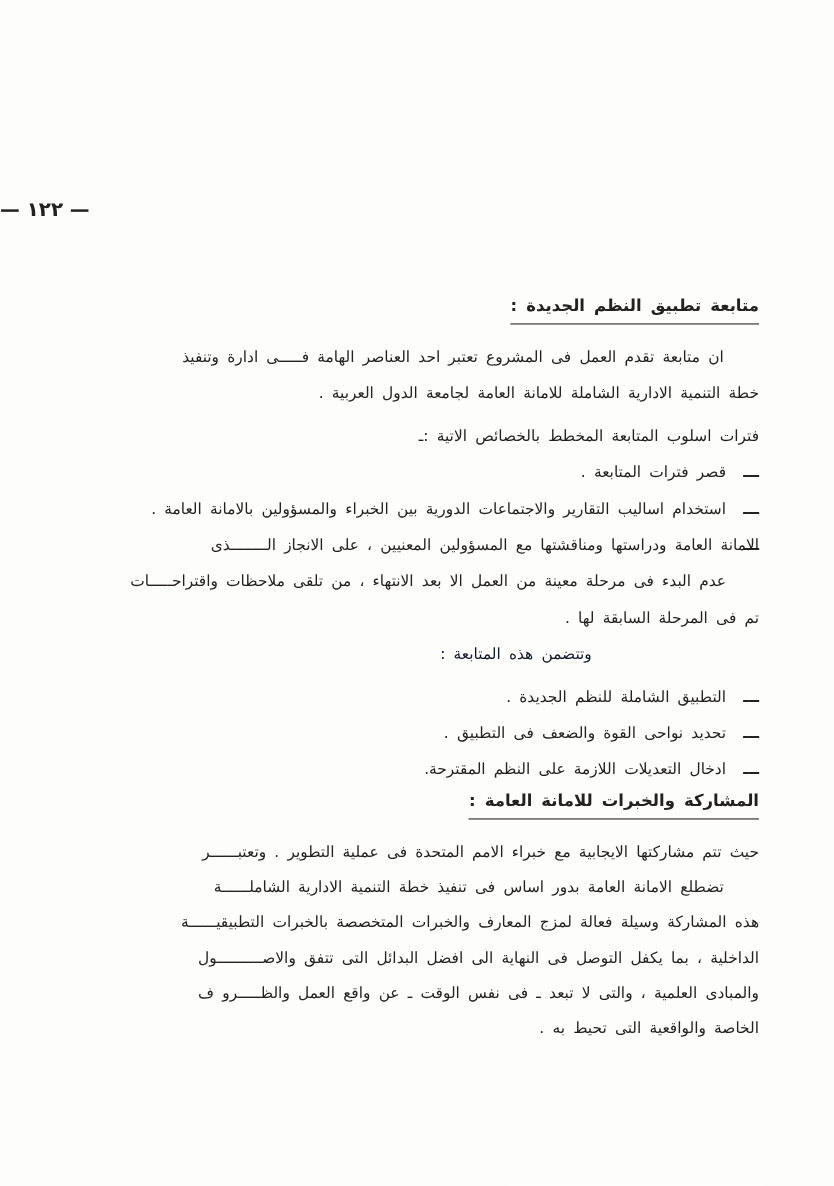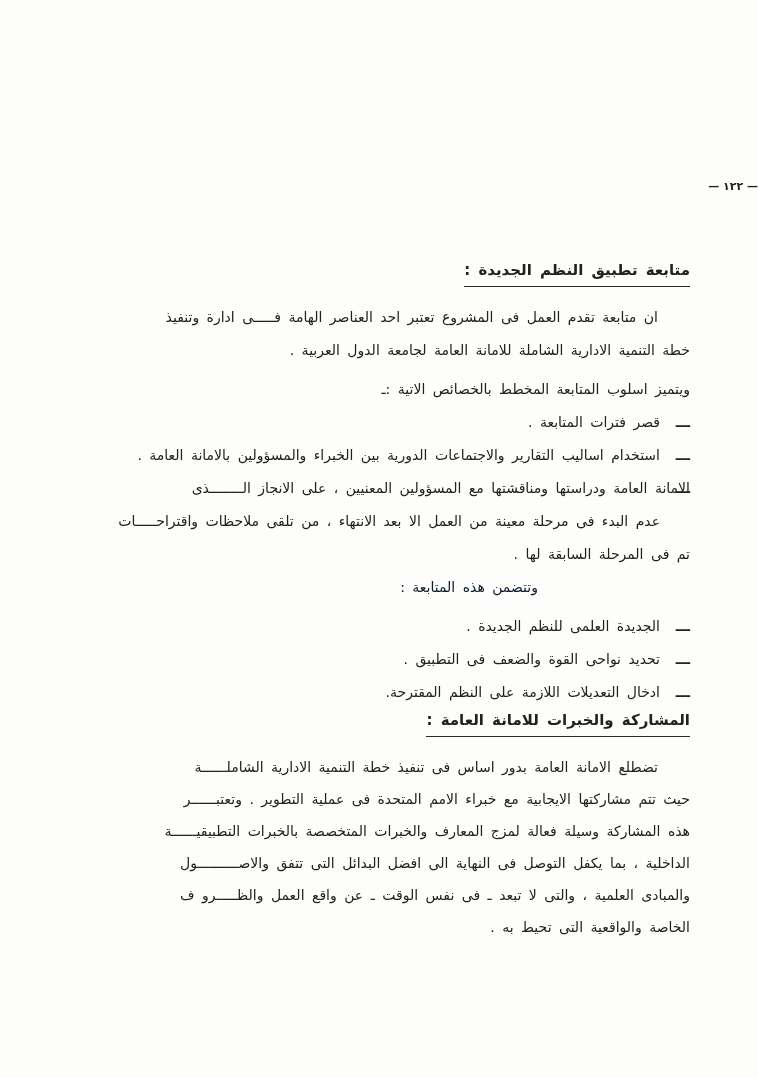--- a/index.html
+++ b/index.html
@@ -10,22 +10,22 @@
     width: 758px;
     height: 1078px;
     margin: 0 auto;
     background: #fdfdfb;
     color: #222120;
     font-family: "DejaVu Sans", sans-serif;
     overflow: hidden;
   }
   .page-number {
     margin-top: 180px;
-    text-align: right;
-    font-size: 11px;
+    text-align: left;
+    font-size: 18px;
     letter-spacing: 2px;
     font-weight: bold;
   }
   .content {
     direction: rtl;
     text-align: right;
     padding: 0 68px 0 88px;
     font-size: 14px;
     word-spacing: 3px;
   }
@@ -78,21 +78,21 @@
 
     <div class="heading h1gap">
       <span class="hd">متابعة تطبيق النظم الجديدة :</span>
     </div>
 
     <div class="para p1">
       <div class="line indent">ان متابعة تقدم العمل فى المشروع تعتبر احد العناصر الهامة فـــــى ادارة وتنفيذ</div>
       <div class="line">خطة التنمية الادارية الشاملة للامانة العامة لجامعة الدول العربية .</div>
     </div>
 
-    <div class="line intro">ويتميز اسلوب المتابعة المخطط بالخصائص الاتية :ـ</div>
+    <div class="line intro">فترات اسلوب المتابعة المخطط بالخصائص الاتية :ـ</div>
 
     <div class="bullets">
 
       <div class="bullet">
         <span class="marker">ـــ</span>
         <div class="line first">قصر فترات المتابعة .</div>
       </div>
 
       <div class="bullet">
         <span class="marker">ـــ</span>
@@ -107,42 +107,42 @@
       </div>
 
     </div>
 
     <div class="line includes-intro">وتتضمن هذه المتابعة :</div>
 
     <div class="bullets inc">
 
       <div class="bullet">
         <span class="marker">ـــ</span>
-        <div class="line first">الجديدة العلمى للنظم الجديدة .</div>
+        <div class="line first">التطبيق الشاملة للنظم الجديدة .</div>
       </div>
 
       <div class="bullet">
         <span class="marker">ـــ</span>
         <div class="line first">تحديد نواحى القوة والضعف فى التطبيق .</div>
       </div>
 
       <div class="bullet">
         <span class="marker">ـــ</span>
         <div class="line first">ادخال التعديلات اللازمة على النظم المقترحة.</div>
       </div>
 
     </div>
 
     <div class="heading h2gap">
       <span class="hd">المشاركة والخبرات للامانة العامة :</span>
     </div>
 
     <div class="para p2">
+      <div class="line">حيث تتم مشاركتها الايجابية مع خبراء الامم المتحدة فى عملية التطوير .  وتعتبــــــر</div>
       <div class="line indent">تضطلع الامانة العامة بدور اساس فى تنفيذ  خطة التنمية الادارية الشاملــــــة</div>
-      <div class="line">حيث تتم مشاركتها الايجابية مع خبراء الامم المتحدة فى عملية التطوير .  وتعتبــــــر</div>
       <div class="line">هذه المشاركة وسيلة فعالة لمزج المعارف والخبرات المتخصصة بالخبرات التطبيقيــــــة</div>
       <div class="line">الداخلية ، بما يكفل التوصل فى النهاية الى افضل البدائل  التى تتفق والاصــــــــــول</div>
       <div class="line">والمبادى العلمية ، والتى لا تبعد ـ فى نفس الوقت ـ عن واقع العمل والظـــــرو ف</div>
       <div class="line">الخاصة والواقعية التى تحيط به .</div>
     </div>
 
   </div>
 </div>
 
 </body></html>

